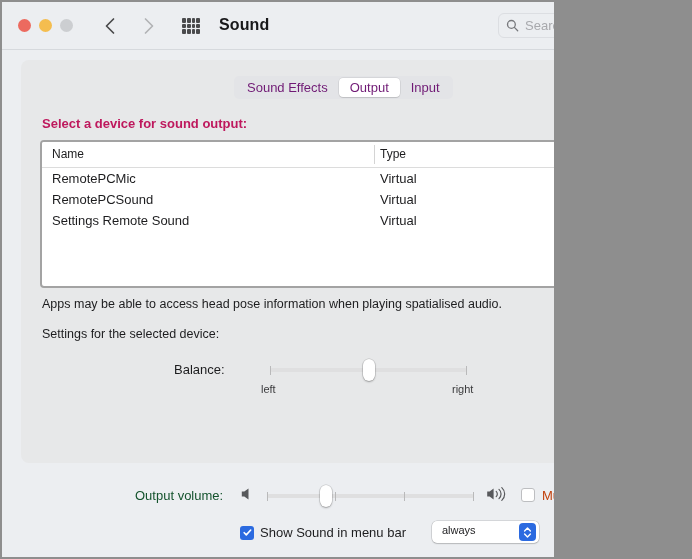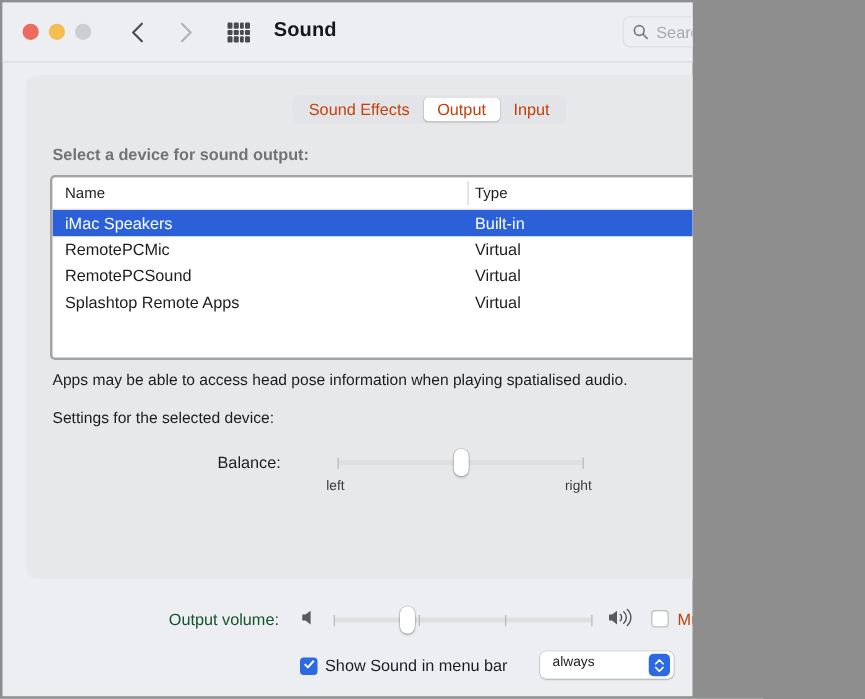--- a/index.html
+++ b/index.html
@@ -106,21 +106,21 @@
     height: 23px;
     background: #e3e4e7;
     border-radius: 5px;
     display: flex;
     align-items: center;
     padding: 2px;
     box-sizing: border-box;
   }
   .tab {
     font-size: 13px;
-    color: #c2410c;
+    color: #701a75;
     padding: 0 11px;
     height: 19px;
     line-height: 19px;
     border-radius: 4px;
     white-space: nowrap;
   }
   .tab.active {
     background: #ffffff;
     box-shadow: 0 0 0 0.5px rgba(0,0,0,0.12), 0 1px 1px rgba(0,0,0,0.10);
   }
@@ -132,21 +132,21 @@
     width: 653px; height: 403px;
     background: #e7e8e9;
     border-radius: 8px;
   }
 
   .panel-label {
     position: absolute;
     left: 40px; top: 114px;
     font-size: 13px;
     font-weight: bold;
-    color: #737373;
+    color: #be185d;
   }
 
   
   .table {
     position: absolute;
     left: 38px; top: 138px;
     width: 616px; height: 148px;
     background: #ffffff;
     border: 2px solid #a3a3a3;
     border-radius: 4px;
@@ -403,34 +403,30 @@
   <div class="panel-label">Select a device for sound output:</div>
 
   <div class="table">
     <div class="thead">
       <div class="coldiv c1"></div>
       <div class="coldiv c2"></div>
       <div class="th th-name">Name</div>
       <div class="th th-type">Type</div>
     </div>
 
-    <div class="row selected">
-      <div class="cell cell-name">iMac Speakers</div>
-      <div class="cell cell-type">Built-in</div>
-    </div>
     <div class="row">
       <div class="cell cell-name">RemotePCMic</div>
       <div class="cell cell-type">Virtual</div>
     </div>
     <div class="row">
       <div class="cell cell-name">RemotePCSound</div>
       <div class="cell cell-type">Virtual</div>
     </div>
     <div class="row">
-      <div class="cell cell-name">Splashtop Remote Apps</div>
+      <div class="cell cell-name">Settings Remote Sound</div>
       <div class="cell cell-type">Virtual</div>
     </div>
   </div>
 
   <div class="note note-spatial">Apps may be able to access head pose information when playing spatialised audio.</div>
   <div class="note note-settings">Settings for the selected device:</div>
 
   <div class="balance-label">Balance:</div>
   <div class="balance-track">
     <div class="tick" style="left:0px;"></div>

